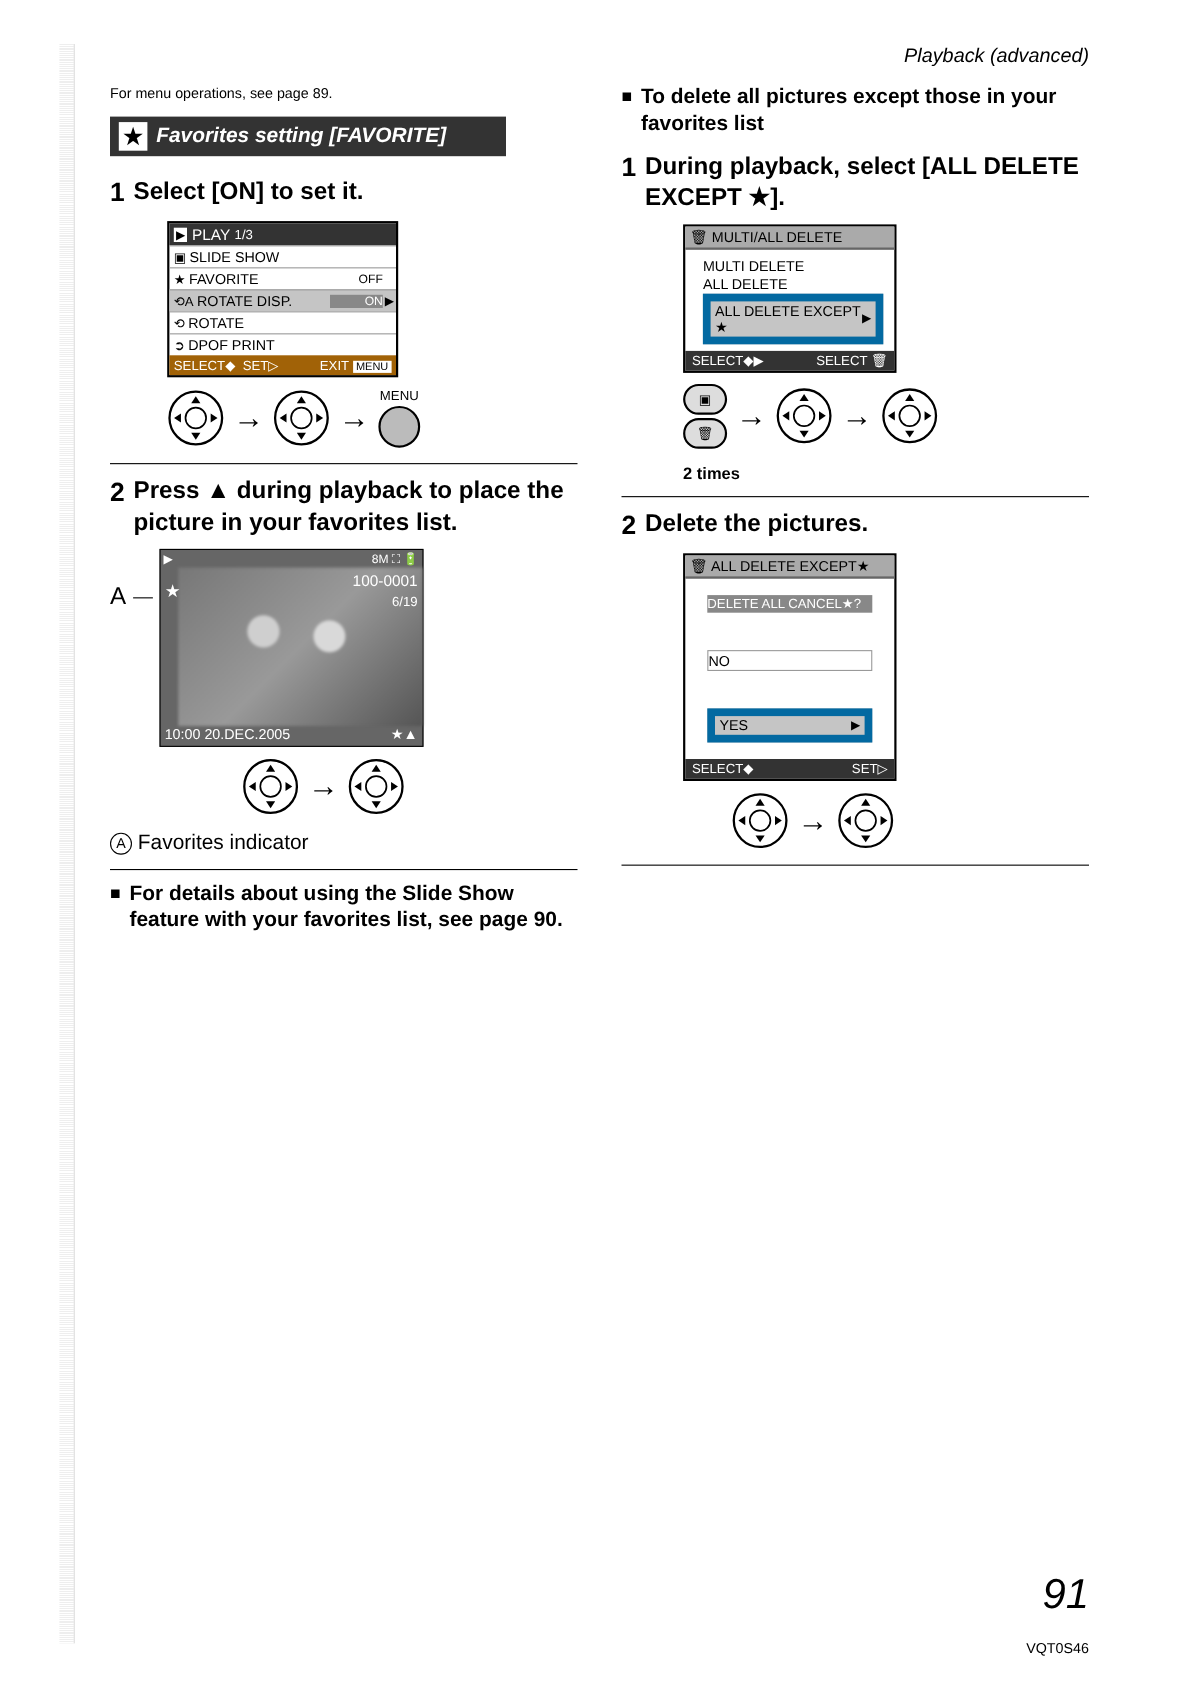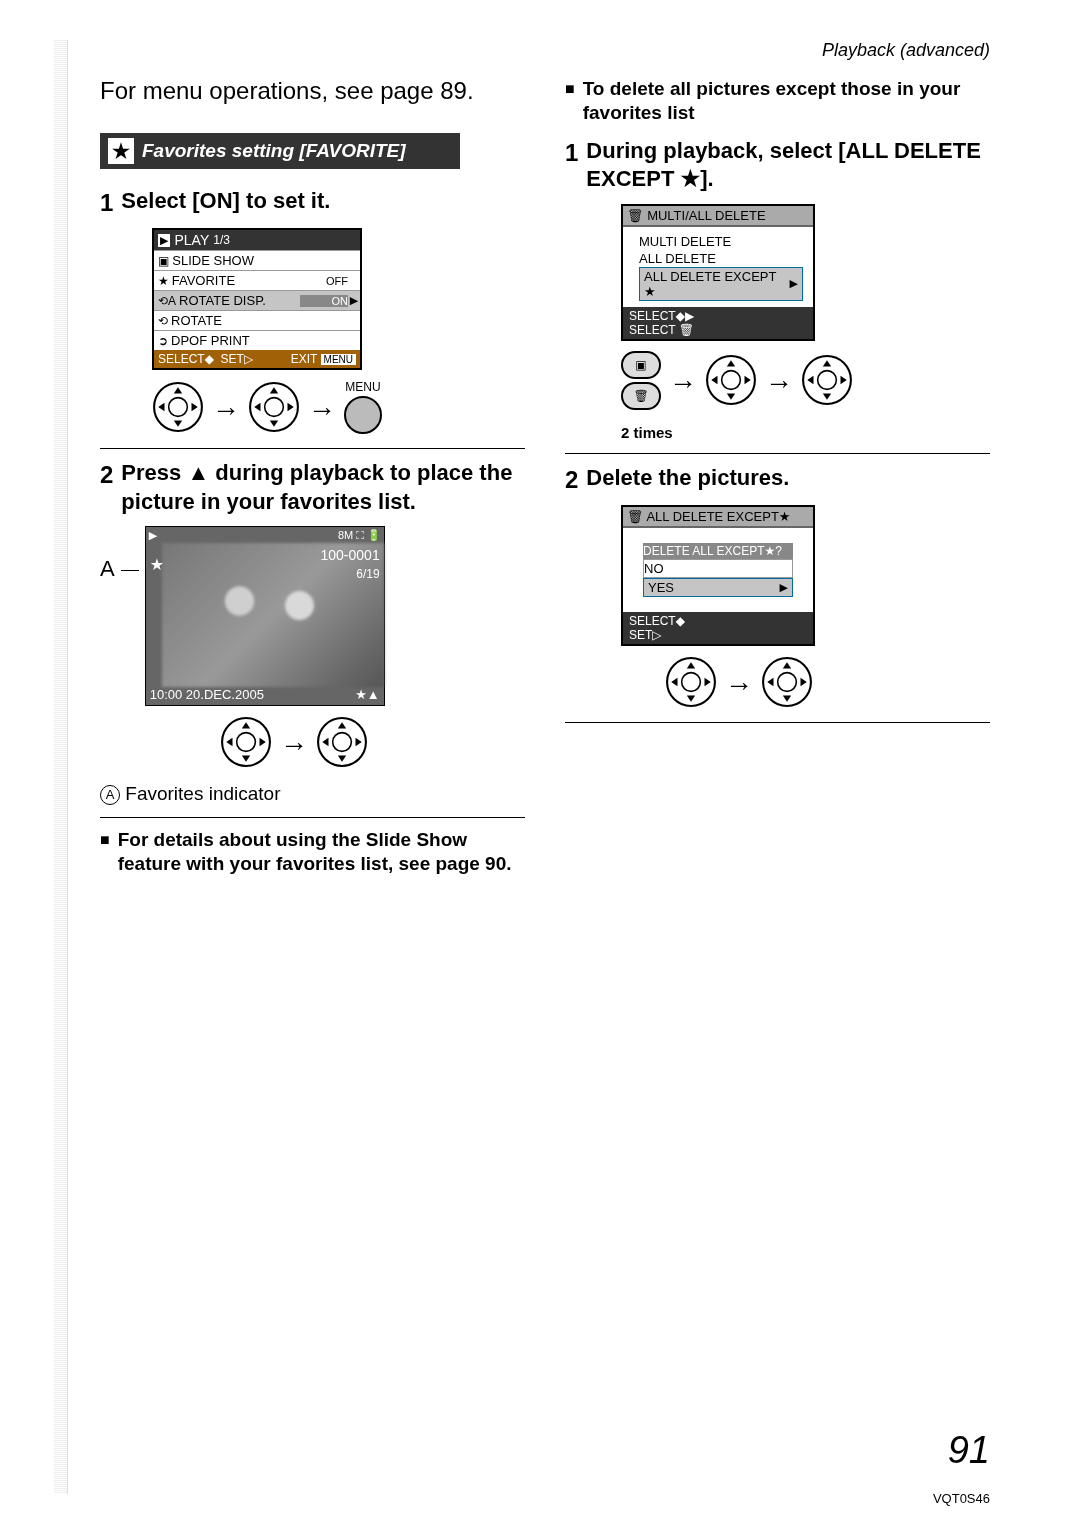--- a/index.html
+++ b/index.html
@@ -24,22 +24,22 @@
     }
     .columns {
       display: flex;
       gap: 40px;
     }
     .col {
       flex: 1;
       width: 420px;
     }
     .intro {
-      font-size: 24px;
-      margin-bottom: 28px;
+      font-size: 13px;
+      margin-bottom: 14px;
     }
     .section-banner {
       display: flex;
       align-items: center;
       background: #333;
       color: #fff;
       padding: 5px 8px;
       font-weight: bold;
       font-style: italic;
       font-size: 19px;
@@ -297,30 +297,29 @@
     .ms2-body {
       padding: 6px 10px 6px 16px;
     }
     .ms2-body div { padding: 1px 0; }
     .ms2-body .sel {
       background: #c5c5c5;
       display: flex;
       justify-content: space-between;
       align-items: center;
       padding: 1px 4px;
-      border: 1px solid #0369a1;
+      border: 7px solid #0369a1;
     }
     .ms2-footer {
       background: #333;
       color: #fff;
       display: flex;
       justify-content: space-between;
       padding: 2px 6px;
       font-size: 12px;
-      flex-direction: column;
     }
     .trash-stack {
       display: flex;
       flex-direction: column;
       align-items: center;
       gap: 3px;
     }
     .trash-btn {
       width: 40px;
       height: 28px;
@@ -346,20 +345,21 @@
       color: #fff;
       padding: 1px 4px;
       font-size: 12px;
     }
     .confirm-opt {
       padding: 1px 4px;
       border: 1px solid #999;
       font-size: 13px;
       display: flex;
       justify-content: space-between;
+      margin-top: 34px;
     }
     .confirm-opt.sel {
       background: #c5c5c5;
     }
     .page-num {
       position: absolute;
       bottom: 62px;
       right: 90px;
       font-size: 38px;
       font-weight: normal;
@@ -600,21 +600,21 @@
 
       <div class="step">
         <span class="num">2</span>
         <span class="txt">Delete the pictures.</span>
       </div>
 
       <div class="menu-screen2">
         <div class="ms2-header">🗑 <span>ALL DELETE EXCEPT★</span></div>
         <div class="ms2-body" style="padding:8px;">
           <div class="confirm-box">
-            <div class="confirm-q">DELETE ALL EXCEPT★?</div>
+            <div class="confirm-q">DELETE ALL CANCEL★?</div>
             <div class="confirm-opt">
                 <span>NO</span>
                 <span></span>
               </div>
             <div class="confirm-opt sel">
                 <span>YES</span>
                 <span class="tri">▶</span>
               </div>
           </div>
         </div>

